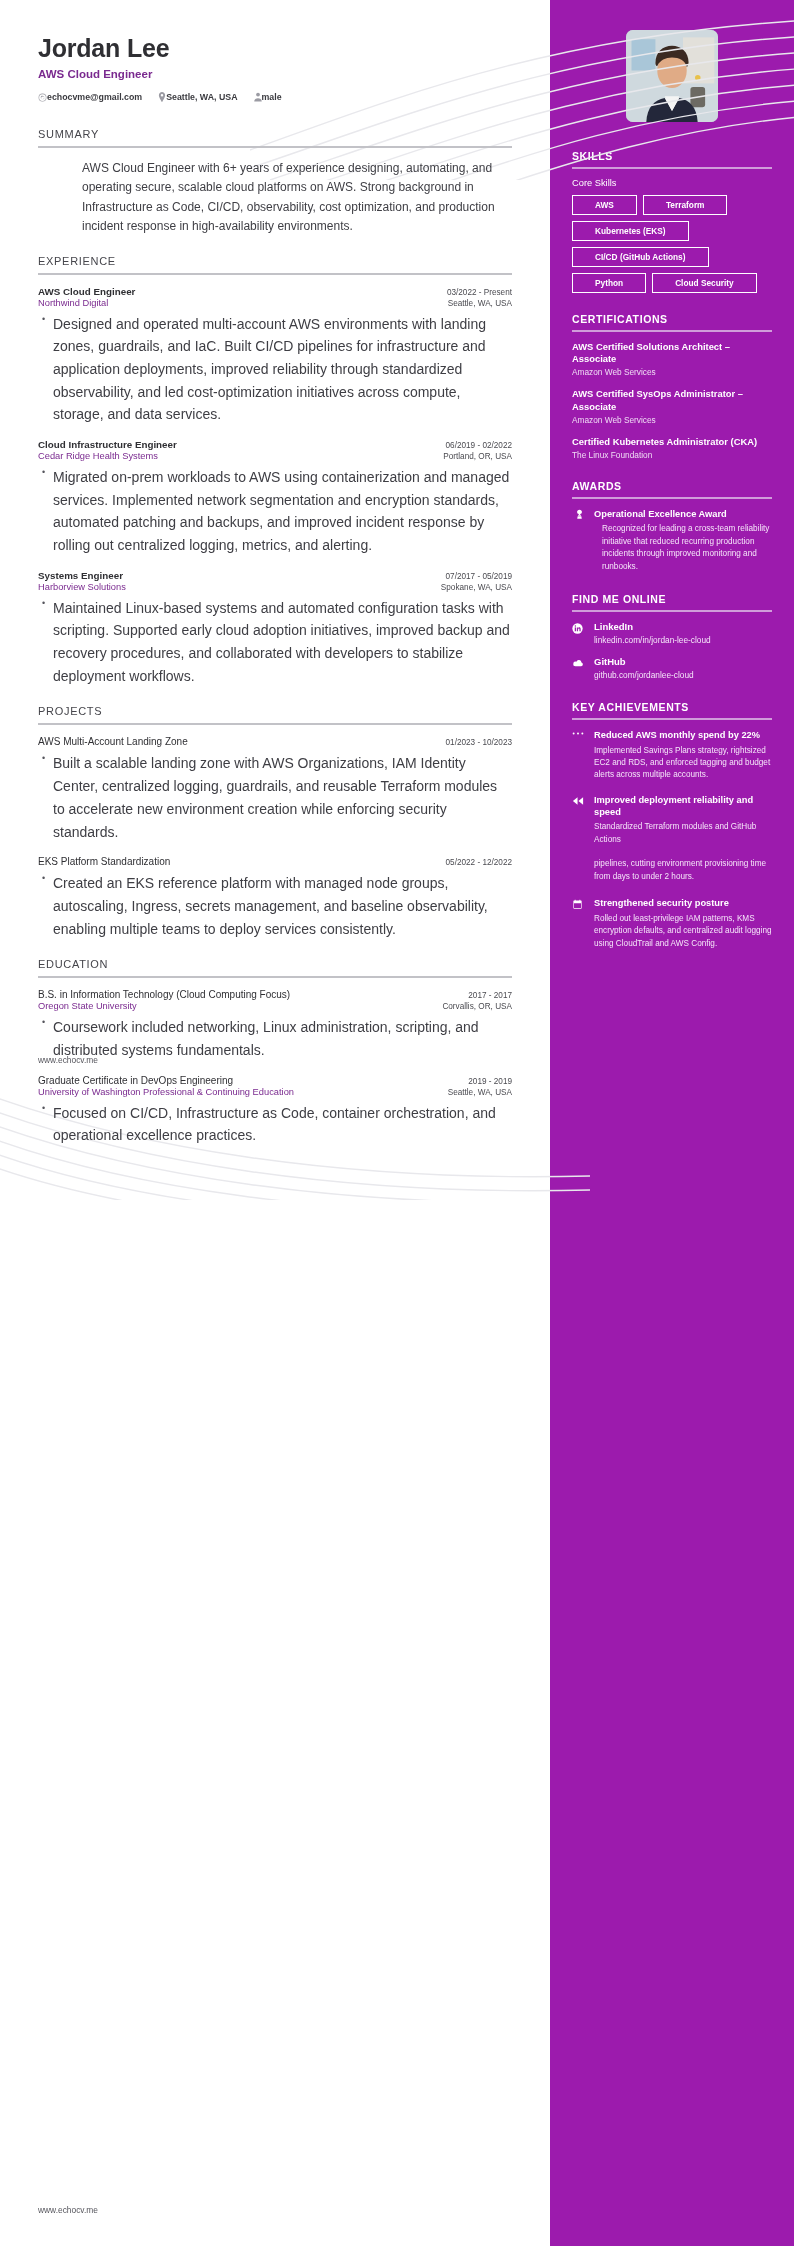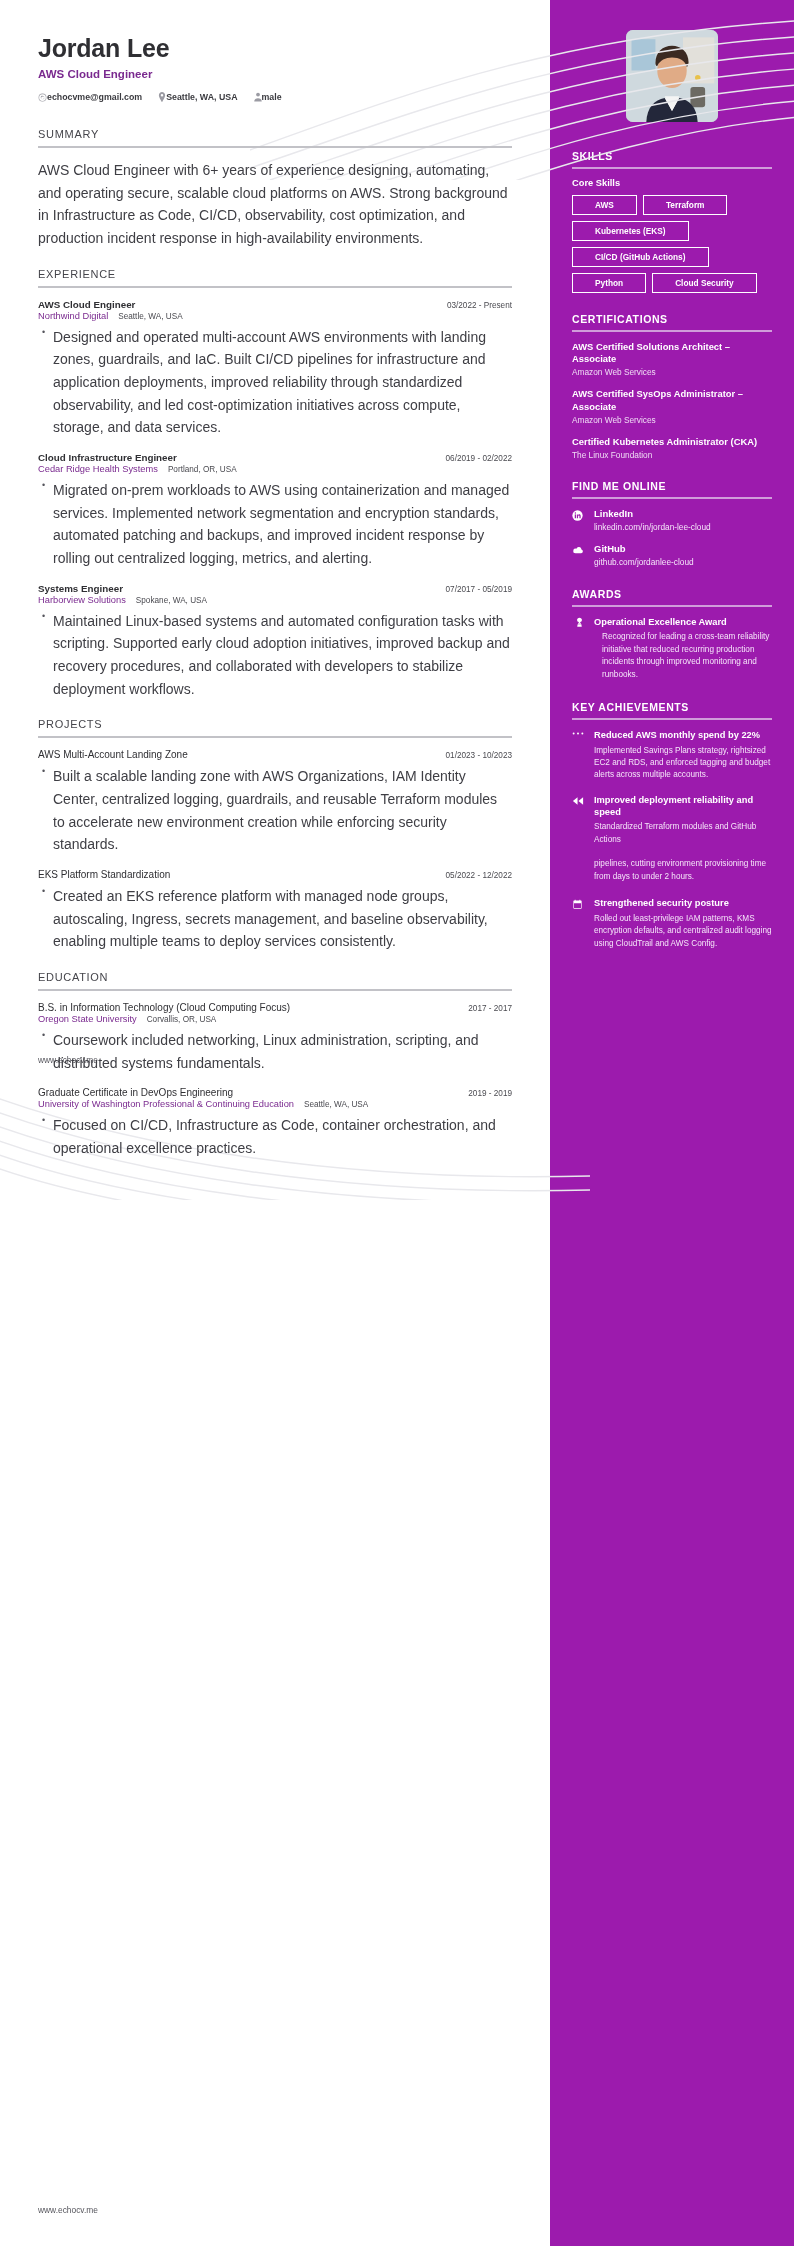--- a/index.html
+++ b/index.html
@@ -77,23 +77,24 @@
     color: #45454b;
     font-weight: 400;
     margin-bottom: 6px;
   }
   .sec-rule {
     height: 2px;
     background: #c2c2c7;
     margin-bottom: 11px;
   }
   .summary-text {
-    font-size: 14px;
+    font-size: 12px;
     line-height: 1.62;
     color: #3e3e44;
+    margin-left: 44px;
   }
 
   
   .entry { margin-bottom: 13px; }
   .entry-head {
     display: flex;
     justify-content: space-between;
     align-items: baseline;
     gap: 10px;
   }
@@ -103,21 +104,21 @@
     color: #2f2f33;
   }
   .entry-title.plain { font-weight: 400; font-size: 10px; }
   .entry-date {
     font-size: 8.2px;
     color: #4a4a50;
     white-space: nowrap;
   }
   .entry-sub {
     display: flex;
-    justify-content: flex-start;
+    justify-content: space-between;
     align-items: baseline;
     gap: 10px;
     margin-top: 1px;
   }
   .entry-org {
     font-size: 9.3px;
     color: #7a2a8f;
   }
   .entry-loc {
     font-size: 8.2px;
@@ -175,21 +176,21 @@
     color: #ffffff;
   }
   .sb-rule {
     height: 2px;
     background: #d9b4e2;
     opacity: .85;
     margin-bottom: 9px;
   }
   .sb-subtitle {
     font-size: 9.3px;
-    font-weight: bold;
+    font-weight: normal;
     margin-bottom: 7px;
   }
   .chips { display: flex; flex-wrap: wrap; gap: 6px; }
   .chip {
     border: 1px solid #ffffff;
     padding: 4px 22px;
     font-size: 8.3px;
     font-weight: bold;
     color: #ffffff;
     white-space: nowrap;
@@ -490,20 +491,38 @@
       <div class="cert-org">Amazon Web Services</div>
     </div>
           <div class="cert">
       <div class="cert-name">Certified Kubernetes Administrator (CKA)</div>
       <div class="cert-org">The Linux Foundation</div>
     </div>
         </div>
     </div>
 
     <div class="sb-sec">
+      <div class="sb-title">AWARDS</div>
+      <div class="sb-rule"></div>
+      <div>
+          <div class="awd">
+      <div class="awd-ico">
+              <svg width="11" height="11" viewBox="0 0 16 16">
+                <path d="M8 1c-2 0-3.5 1.4-3.5 3.2 0 1.6 1 2.8 2.4 3.1v1.4h-1v1h4.2v-1h-1V7.3C10.5 7 11.5 5.8 11.5 4.2 11.5 2.4 10 1 8 1zm-2.7 9.7h5.4l.6 3.3H4.7z"></path>
+              </svg>
+            </div>
+      <div class="awd-body">
+        <div class="awd-name">Operational Excellence Award</div>
+        <div class="awd-desc">Recognized for leading a cross-team reliability initiative that reduced recurring production incidents through improved monitoring and runbooks.</div>
+      </div>
+    </div>
+        </div>
+    </div>
+
+    <div class="sb-sec">
       <div class="sb-title">FIND ME ONLINE</div>
       <div class="sb-rule"></div>
       <div>
           <div class="link">
       <div class="link-ico">
               <svg width="11" height="11" viewBox="0 0 16 16">
                 <circle cx="8" cy="8" r="7.5"></circle>
                 <g fill="#9c1bad">
                   <rect x="4" y="6.4" width="1.8" height="5.6"></rect>
                   <circle cx="4.9" cy="4.5" r="1.1"></circle>
@@ -524,38 +543,20 @@
             </div>
       <div class="link-body">
         <div class="link-name">GitHub</div>
         <div class="link-url">github.com/jordanlee-cloud</div>
       </div>
     </div>
         </div>
     </div>
 
     <div class="sb-sec">
-      <div class="sb-title">AWARDS</div>
-      <div class="sb-rule"></div>
-      <div>
-          <div class="awd">
-      <div class="awd-ico">
-              <svg width="11" height="11" viewBox="0 0 16 16">
-                <path d="M8 1c-2 0-3.5 1.4-3.5 3.2 0 1.6 1 2.8 2.4 3.1v1.4h-1v1h4.2v-1h-1V7.3C10.5 7 11.5 5.8 11.5 4.2 11.5 2.4 10 1 8 1zm-2.7 9.7h5.4l.6 3.3H4.7z"></path>
-              </svg>
-            </div>
-      <div class="awd-body">
-        <div class="awd-name">Operational Excellence Award</div>
-        <div class="awd-desc">Recognized for leading a cross-team reliability initiative that reduced recurring production incidents through improved monitoring and runbooks.</div>
-      </div>
-    </div>
-        </div>
-    </div>
-
-    <div class="sb-sec">
       <div class="sb-title">KEY ACHIEVEMENTS</div>
       <div class="sb-rule"></div>
       <div>
           <div class="ach">
       <div class="ach-ico">
               <svg width="12" height="5" viewBox="0 0 16 6">
                 <circle cx="2.2" cy="3" r="1.3"></circle>
                 <circle cx="8" cy="3" r="1.3"></circle>
                 <circle cx="13.8" cy="3" r="1.3"></circle>
               </svg>

